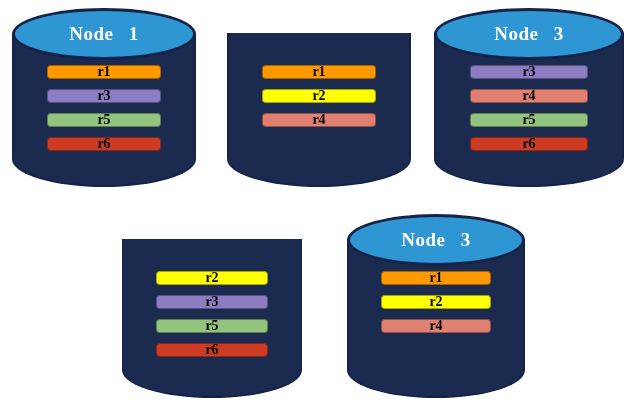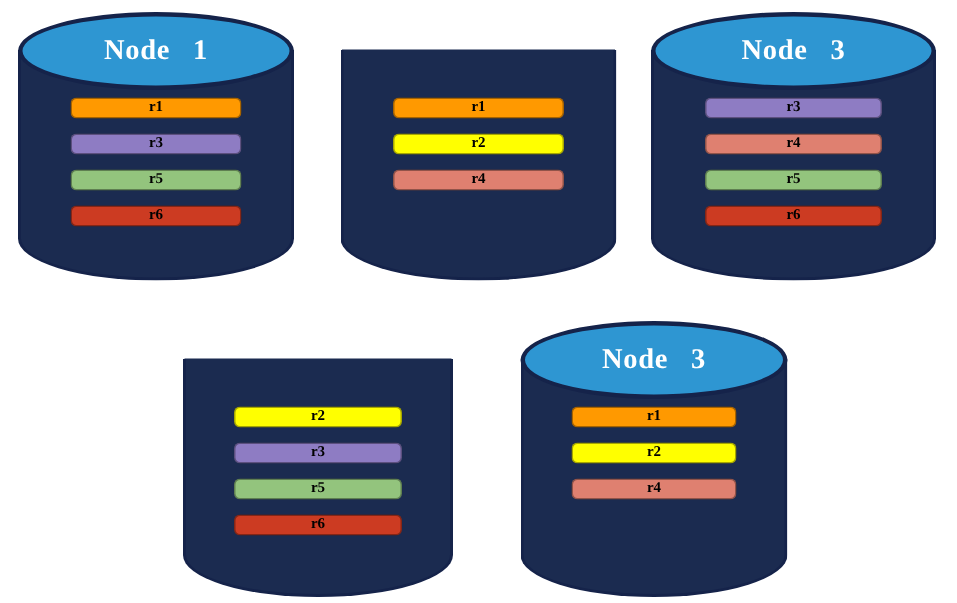--- a/index.html
+++ b/index.html
@@ -61,21 +61,21 @@
     z-index: 3;
   }
   .bar {
     height: 14px;
     border-radius: 4px;
     border: 1px solid rgba(0,0,0,0.35);
     box-sizing: border-box;
     display: flex;
     align-items: center;
     justify-content: center;
-    font-size: 10px;
+    font-size: 14px;
     font-weight: bold;
     line-height: 1;
     color: var(--bar-text, #000000);
   }
   
   .pos1 { left: 12px;  top: 8px;   width: 184px; height: 179px; }
   .pos2 { left: 227px; top: 8px;   width: 184px; height: 179px; }
   .pos3 { left: 434px; top: 8px;   width: 190px; height: 179px; }
   .pos4 { left: 122px; top: 214px; width: 180px; height: 184px; }
   .pos5 { left: 347px; top: 214px; width: 178px; height: 184px; }

